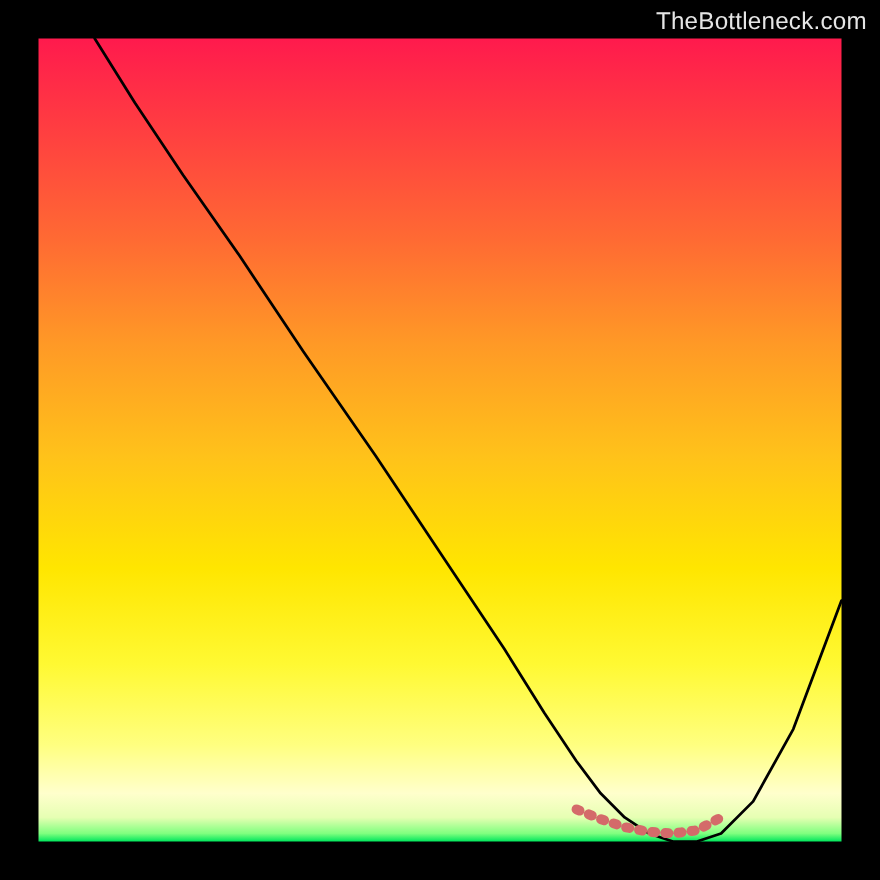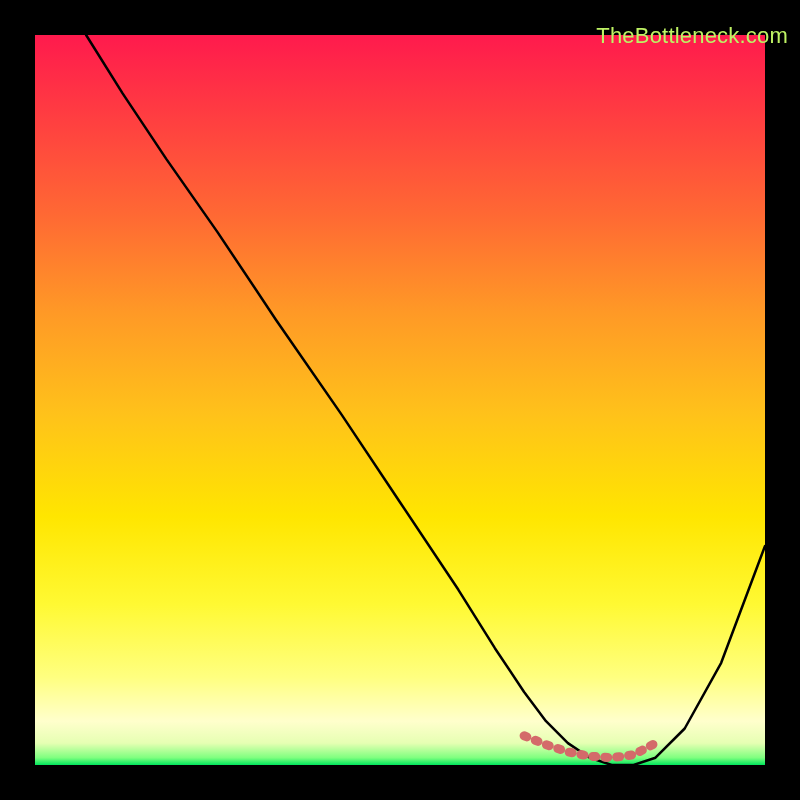--- a/index.html
+++ b/index.html
@@ -21,23 +21,23 @@
       #fff933 78%,
       #ffff80 88%,
       #ffffcc 94%,
       #e6ffb3 97%,
       #7fff7f 99%,
       #00e65c 100%
     );
   }
   .watermark {
     position: absolute;
-    top: 23px;
+    top: 6px;
     right: 12px;
-    color: #bef264;
+    color: #e5e5e5;
     font-size: 22px;
     font-weight: 500;
     letter-spacing: 0.2px;
     z-index: 5;
   }
   svg.curve {
     position: absolute;
     left: 0; top: 0;
     width: 730px; height: 730px;
     overflow: visible;

